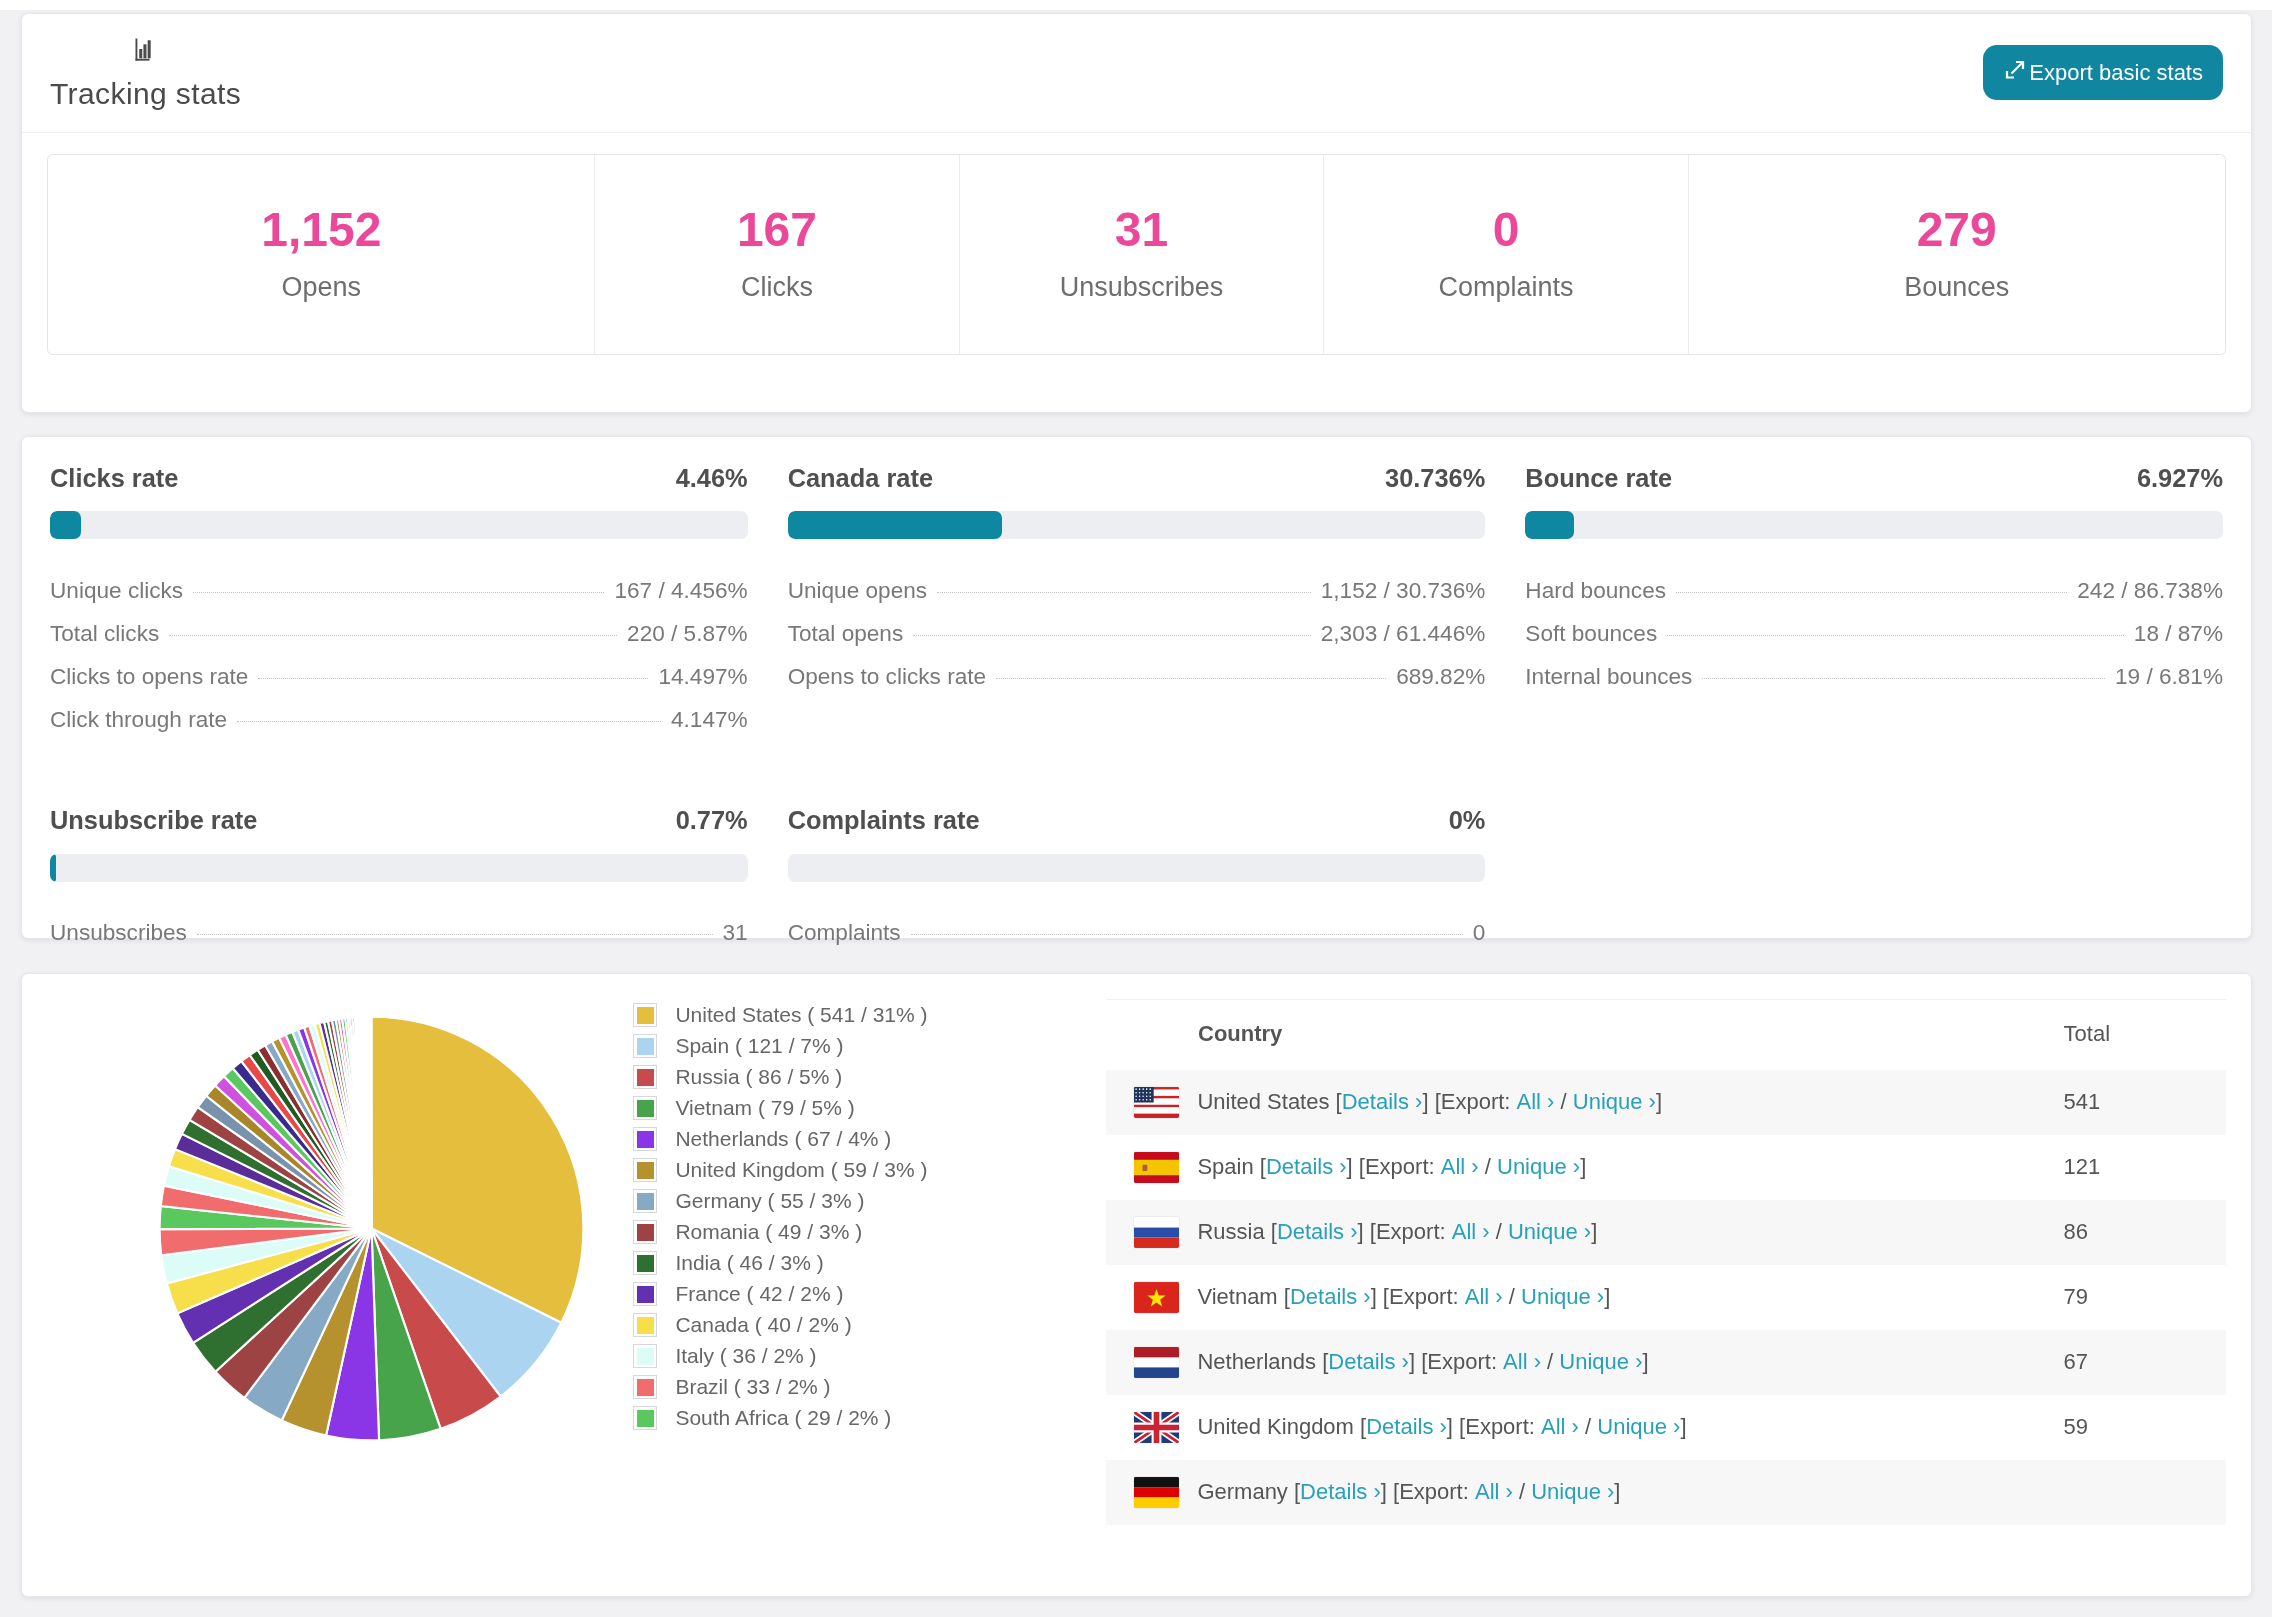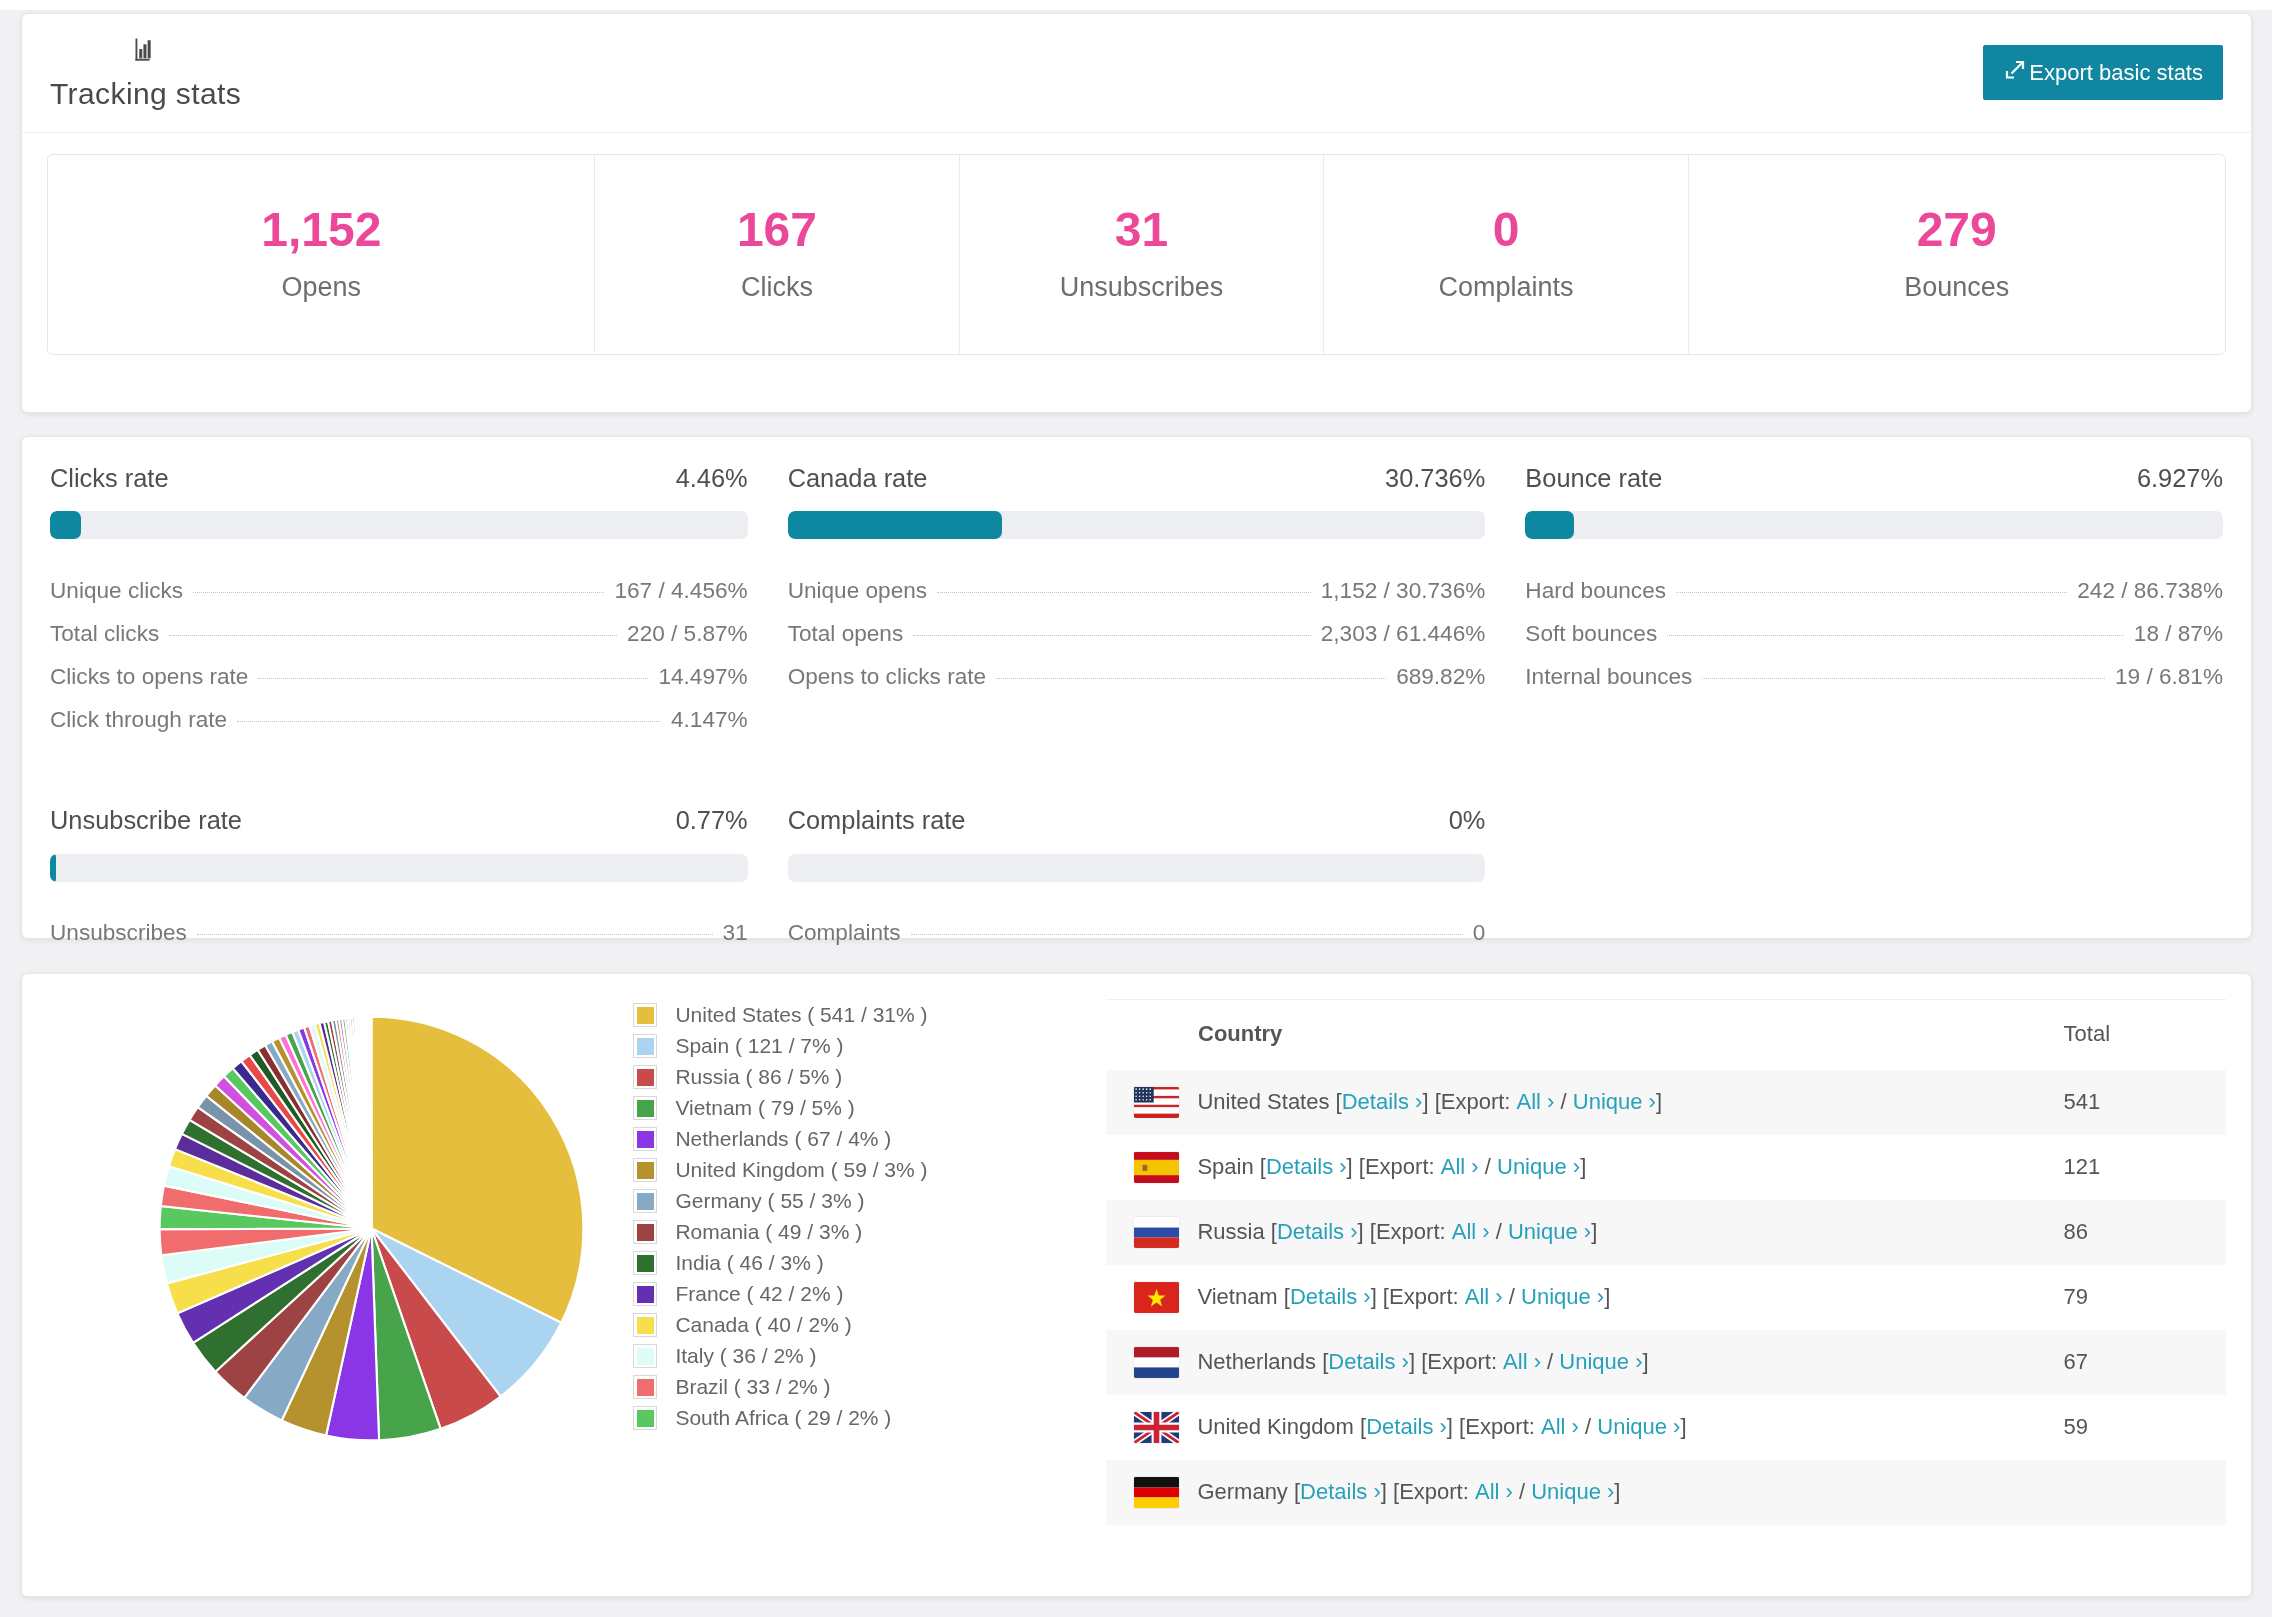--- a/index.html
+++ b/index.html
@@ -14,35 +14,35 @@
   
   .card-header { display:flex; align-items:center; justify-content:space-between;
                  padding:21px 28px; border-bottom:1.4px solid #f0f0f0; }
   .card-title { display:flex; align-items:center; gap:14px;
                 font-size:30px; color:#4a4a4a; letter-spacing:0.4px;flex-direction:column; }
   .card-title svg { display:block; }
 
   
   .card.tracking { height:400px; }
   .export-btn { display:flex; align-items:center; gap:2px; background:#1086a0; color:#fff;
-                border:none; border-radius:2px; font-size:22px; padding:12.7px 20px;
+                border:none; border-radius:14px; font-size:22px; padding:12.7px 20px;
                 cursor:pointer; font-family:inherit; }
   .stats-row { margin:21px 25.4px 0; border:1.4px solid #e6e6e6; border-radius:5.6px;
                display:grid; grid-template-columns:1.5fr 1fr 1fr 1fr 1.47fr; height:201px; }
   .stat-cell { display:flex; flex-direction:column; align-items:center; justify-content:center;
                border-right:1.4px solid #ececec; }
   .stat-cell:last-child { border-right:none; }
   .stat-value { font-size:48px; font-weight:bold; color:#ec4899; line-height:1; }
   .stat-label { font-size:27px; color:#6e6e6e; margin-top:18px; }
 
   
   .card.rates { height:503px; margin-top:23px; padding:27px 28px 0; }
   .rates-grid { display:grid; grid-template-columns:repeat(3,1fr); column-gap:40px; row-gap:65px; }
   .rate-head { display:flex; justify-content:space-between; align-items:baseline;
-               font-size:25.4px; font-weight:normal; color:#4f4f4f; margin-bottom:18.4px; }
+               font-size:25.4px; font-weight:bold; color:#4f4f4f; margin-bottom:18.4px; }
   .bar { height:28px; background:#eceef2; border-radius:7px; overflow:hidden; }
   .bar-fill { height:100%; background:#0e87a0; border-radius:7px; }
   .rate-rows { margin-top:30px; }
   .rrow { display:flex; align-items:baseline; font-size:22.6px; color:#787878; padding:8.5px 0; }
   .leader { flex:1; border-bottom:1.4px dotted #c4c4c4; margin:0 10px; transform:translateY(-5px); }
 
   
   .card.geo { height:624px; margin-top:34px; position:relative; overflow:hidden; }
   .card.geo .card-header { padding:18.4px 28px; }
   .geo-body { display:flex; padding:14px 25.4px 0 28px; }

